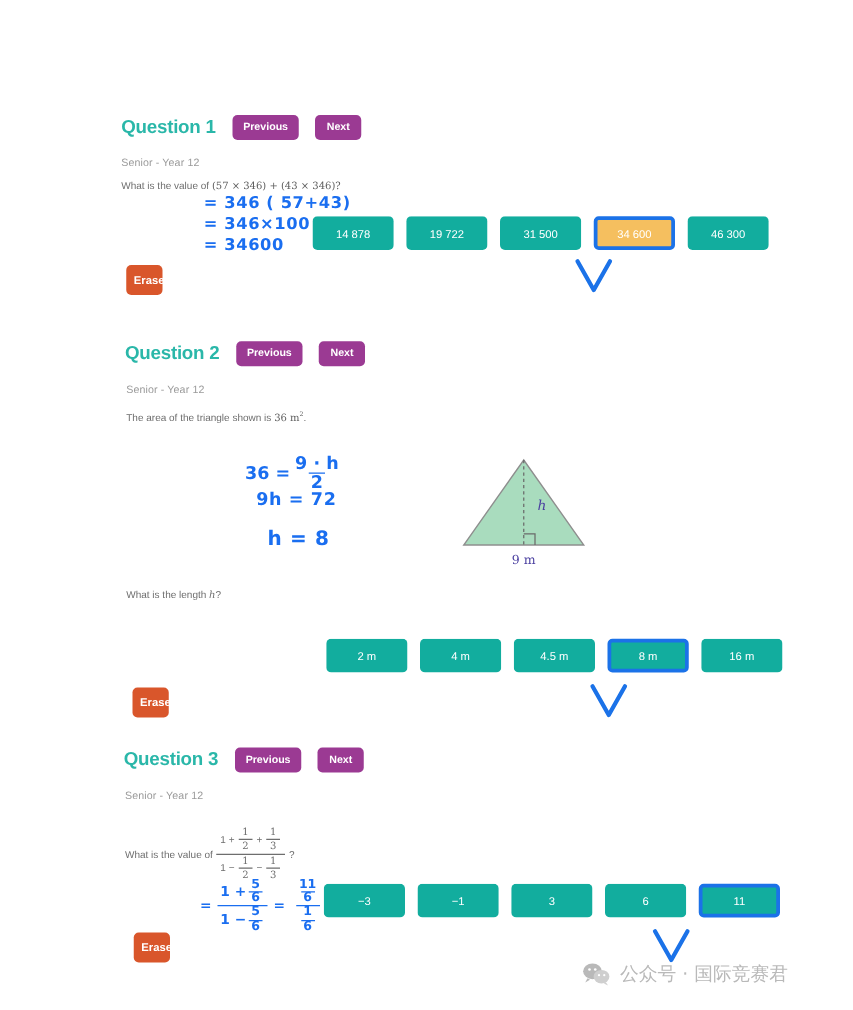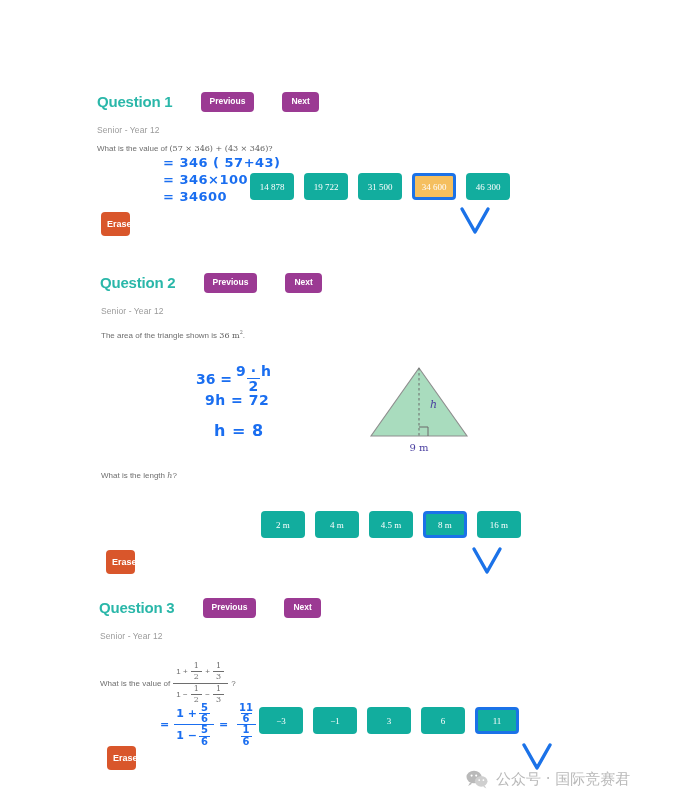--- a/index.html
+++ b/index.html
@@ -19,21 +19,21 @@
     inset: 0;
   }
 
   
   .q-block { position: absolute; left: 0; top: 0; width: 682px; }
 
   .q-header {
     position: absolute;
     display: flex;
     align-items: center;
-    gap: 28px;
+    gap: 13px;
   }
   .q-title {
     color: #2ab7a9;
     font-size: 15px;
     font-weight: bold;
     letter-spacing: -0.2px;
     white-space: nowrap;
   }
   .nav-btn {
     background: #9b3a93;
@@ -66,26 +66,26 @@
   .q-text i { font-family: "DejaVu Serif", serif; font-style: italic; }
   sup { font-size: 0.62em; vertical-align: super; }
 
   
   .options {
     position: absolute;
     display: flex;
     gap: 10px;
   }
   .opt {
-    width: 44px;
+    width: 65px;
     height: 27px;
     background: #12ad9e;
     border-radius: 4px;
     color: #ffffff;
-    font-family: Liberation Serif, serif;
+    font-family: Liberation Sans, sans-serif;
     font-size: 9px;
     display: flex;
     align-items: center;
     justify-content: center;
     cursor: pointer;
     box-sizing: border-box;
     border: 3px solid transparent;
   }
   .opt.selected {
     border: 3px solid #1b72e8;

